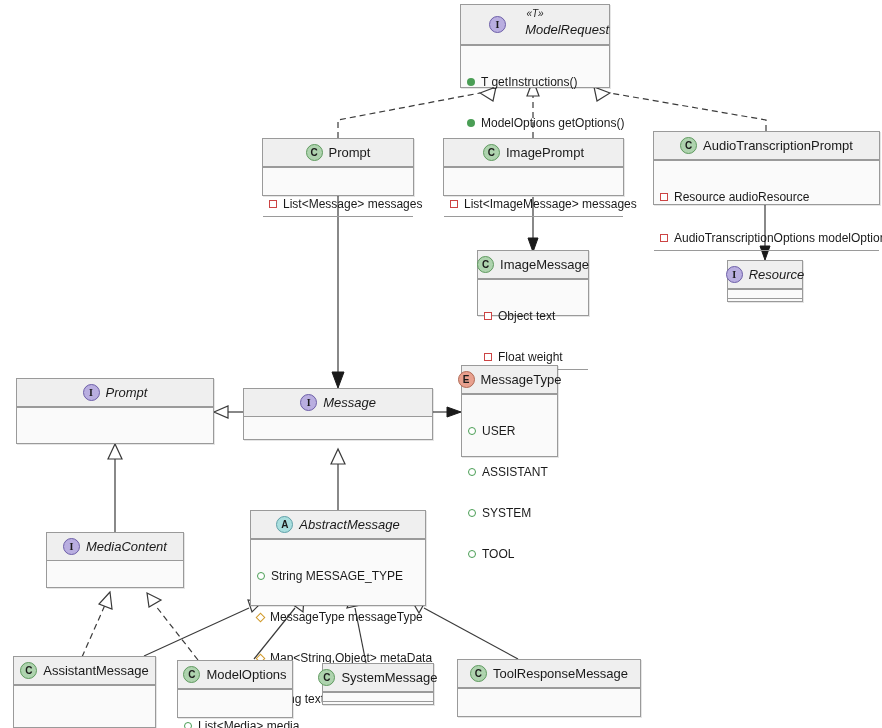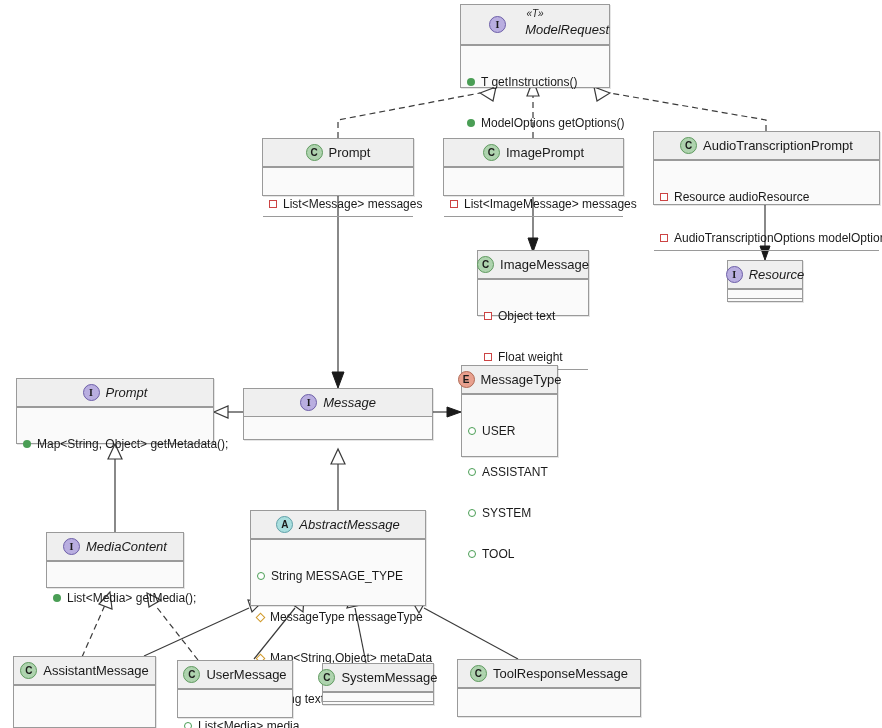--- a/index.html
+++ b/index.html
@@ -225,24 +225,20 @@
     <div class="uml-empty"></div>
     <div class="uml-empty"></div>
   </div>
 
   <div class="uml-box" style="left:16px;top:378px;width:198px;height:66px;">
     <div class="uml-header">
       <span class="icon-badge icon-I">I</span>
       <span class="uml-title ital">Prompt</span>
     </div>
     <div class="uml-compart">
-      <div class="member">
-        <span class="mk mk-dotgreen"></span>
-        <span class="mtext">Map&lt;String, Object&gt; getMetadata();</span>
-      </div>
     </div>
   </div>
 
   <div class="uml-box" style="left:243px;top:388px;width:190px;height:52px;">
     <div class="uml-header">
       <span class="icon-badge icon-I">I</span>
       <span class="uml-title ital">Message</span>
     </div>
   </div>
 
@@ -269,26 +265,20 @@
         <span class="mtext">TOOL</span>
       </div>
     </div>
   </div>
 
   <div class="uml-box" style="left:46px;top:532px;width:138px;height:56px;">
     <div class="uml-header">
       <span class="icon-badge icon-I">I</span>
       <span class="uml-title ital">MediaContent</span>
     </div>
-    <div class="uml-compart">
-      <div class="member">
-        <span class="mk mk-dotgreen"></span>
-        <span class="mtext">List&lt;Media&gt; getMedia();</span>
-      </div>
-    </div>
   </div>
 
   <div class="uml-box" style="left:250px;top:510px;width:176px;height:96px;">
     <div class="uml-header">
       <span class="icon-badge icon-A">A</span>
       <span class="uml-title ital">AbstractMessage</span>
     </div>
     <div class="uml-compart">
       <div class="member">
         <span class="mk mk-circgreen"></span>
@@ -313,21 +303,21 @@
     <div class="uml-header">
       <span class="icon-badge icon-C">C</span>
       <span class="uml-title">AssistantMessage</span>
     </div>
     <div class="uml-empty"></div>
   </div>
 
   <div class="uml-box" style="left:177px;top:660px;width:116px;height:58px;">
     <div class="uml-header">
       <span class="icon-badge icon-C">C</span>
-      <span class="uml-title">UserMessage</span>
+      <span class="uml-title">ModelOptions</span>
     </div>
     <div class="uml-compart">
       <div class="member">
         <span class="mk mk-circgreen"></span>
         <span class="mtext">List&lt;Media&gt; media</span>
       </div>
     </div>
     <div class="uml-empty"></div>
   </div>
 

